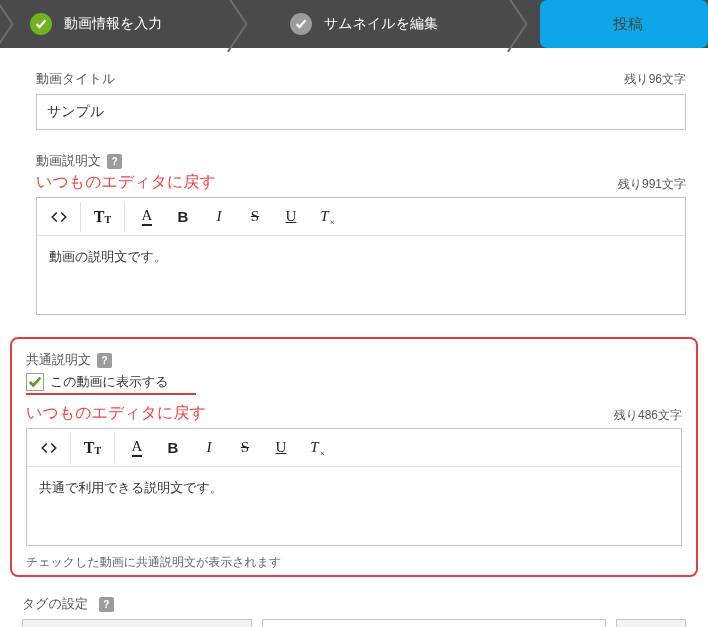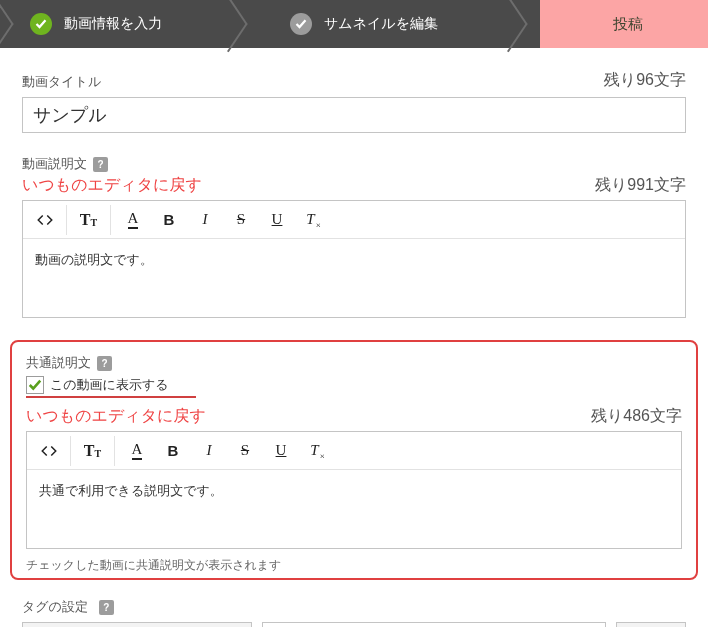--- a/index.html
+++ b/index.html
@@ -37,24 +37,25 @@
     justify-content: center;
     margin-right: 12px;
   }
   .step.active .circle { background: #6fb41f; }
   .step.inactive .circle { background: #9c9c9c; }
   .step .circle svg { width: 12px; height: 12px; fill: #fff; }
   .step-1 { width: 260px; }
   .step-2 { width: 280px; }
   .step-publish {
     flex: 1;
-    background: #fca5a5;
+    background: #0ea5e9;
     color: #3e4430;
     justify-content: center;
     font-size: 15px;
+    border-radius: 7px;
   }
   .chevron {
     position: absolute;
     right: -14px;
     top: 0;
     width: 28px;
     height: 48px;
     pointer-events: none;
     z-index: 2;
   }
@@ -74,21 +75,21 @@
     left: 0; top: 0; width: 28px; height: 48px;
   }
   .step-1 .chevron-left::before,
   .step-1 .chevron-left::after {
     content: ""; position: absolute; left: 12px; width: 2px; height: 34px; background: #6d6d6d;
   }
   .step-1 .chevron-left::before { top: -9px; transform: rotate(-34deg); transform-origin: bottom left; }
   .step-1 .chevron-left::after  { bottom: -9px; transform: rotate(34deg);  transform-origin: top left; }
 
   
-  .form-body { padding: 22px 22px 0 22px; }
+  .form-body { padding: 22px 22px 0 36px; }
   .field-block { margin-bottom: 22px; }
   .field-header {
     display: flex;
     align-items: flex-end;
     justify-content: space-between;
     margin-bottom: 6px;
   }
   .field-label {
     font-size: 13px;
     color: #555;
@@ -101,29 +102,29 @@
     align-items: center;
     justify-content: center;
     width: 15px; height: 15px;
     background: #9c9c9c;
     color: #fff;
     font-size: 10px;
     font-weight: bold;
     border-radius: 2px;
   }
   .remaining {
-    font-size: 16px;
+    font-size: 12px;
     color: #555;
   }
   .text-input {
     width: 100%;
     height: 36px;
     border: 1px solid #c4c4c4;
     padding: 0 10px;
-    font-size: 18px;
+    font-size: 14px;
     color: #333;
     background: #fff;
   }
   .editor-link {
     color: #ef4444;
     font-size: 16px;
     text-decoration: none;
   }
   .subrow {
     display: flex;

